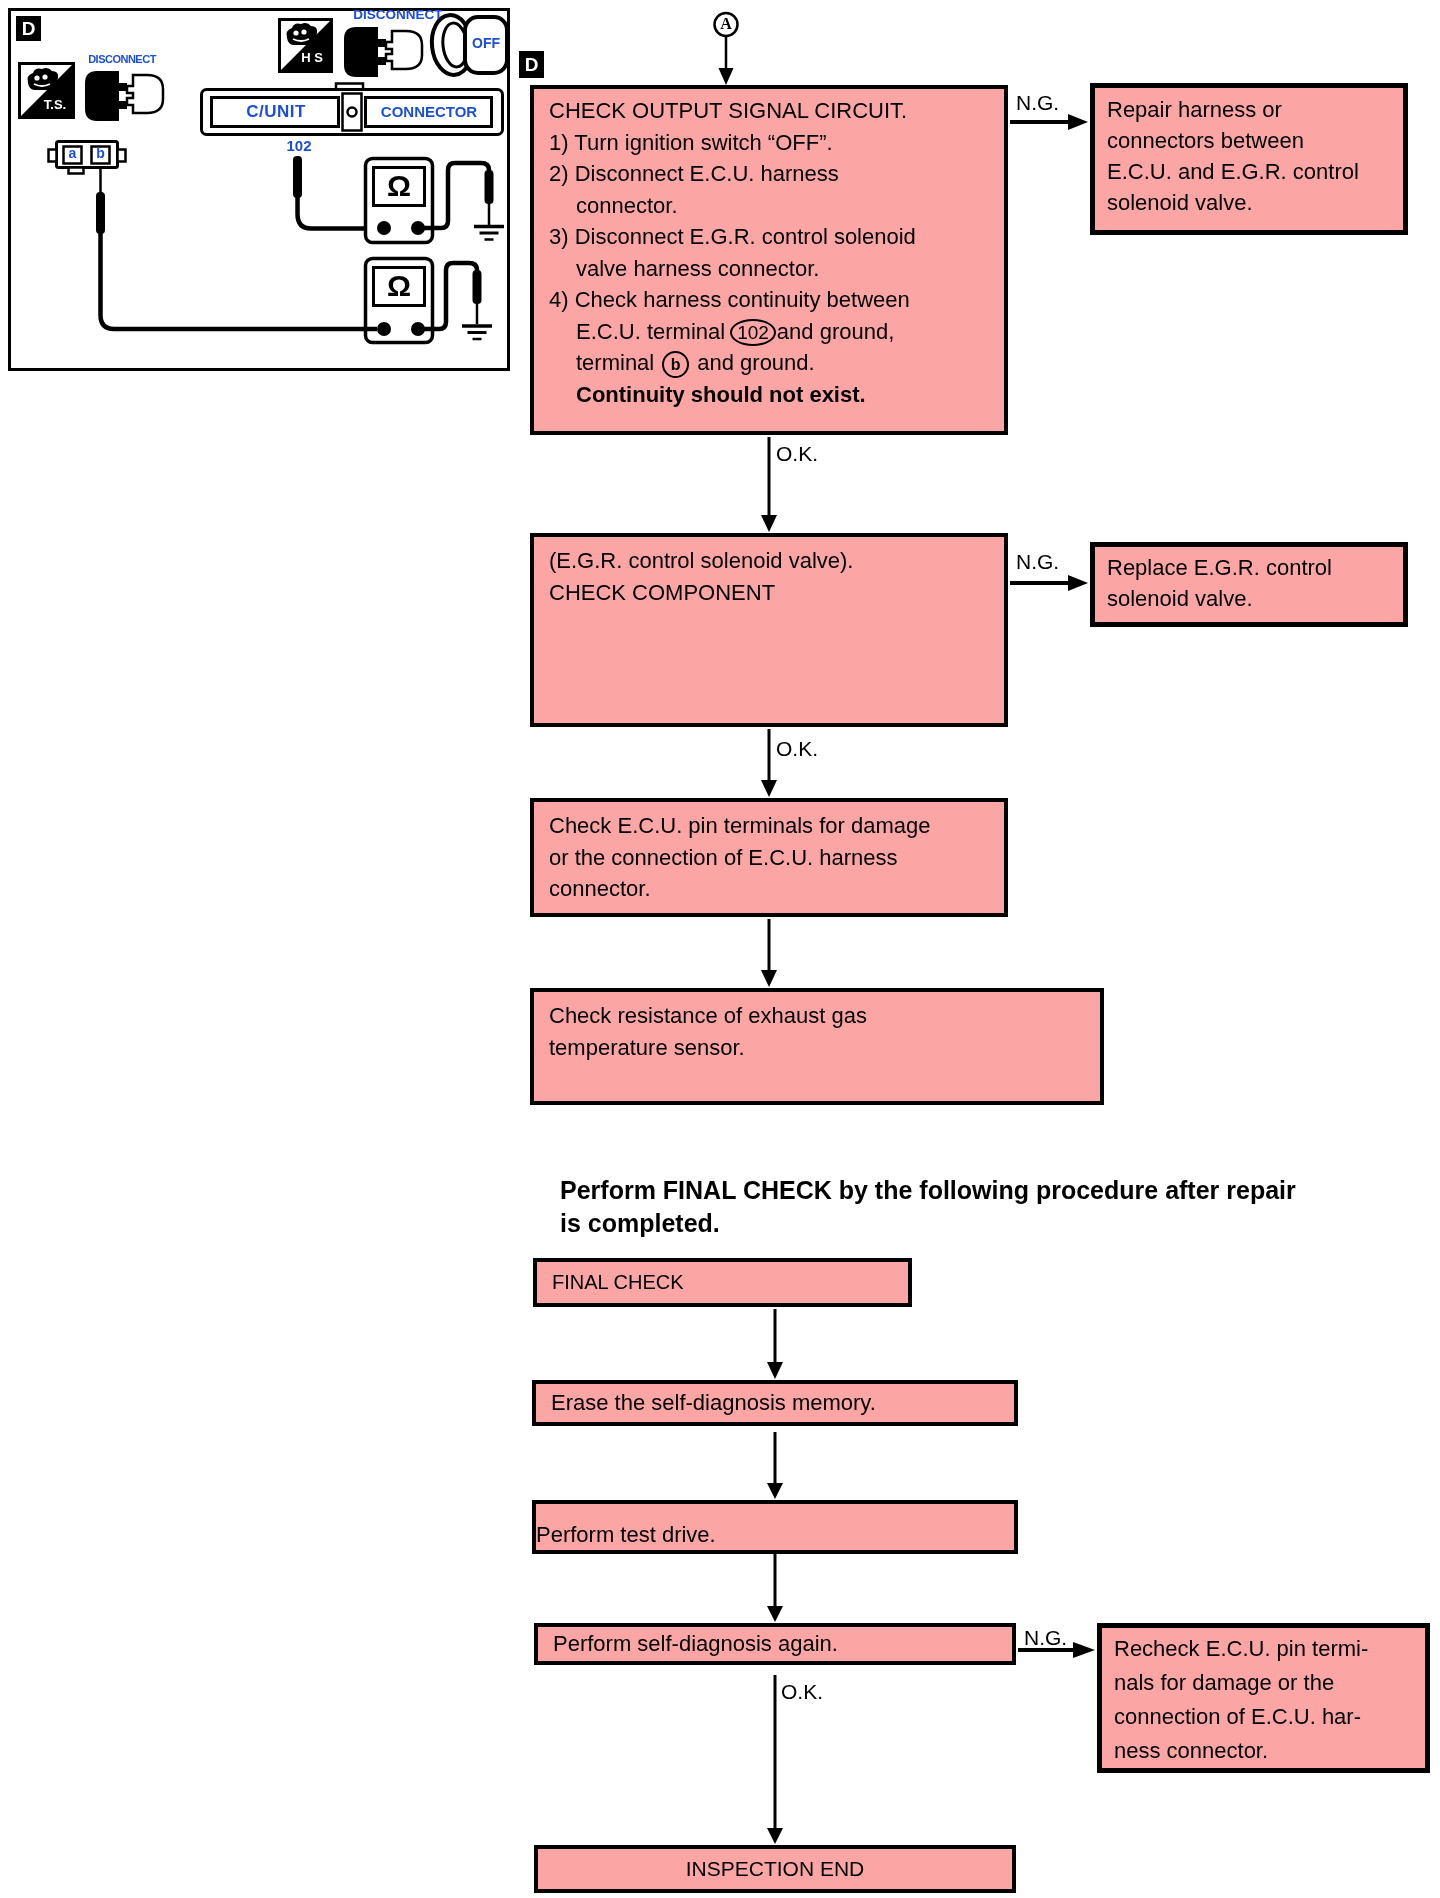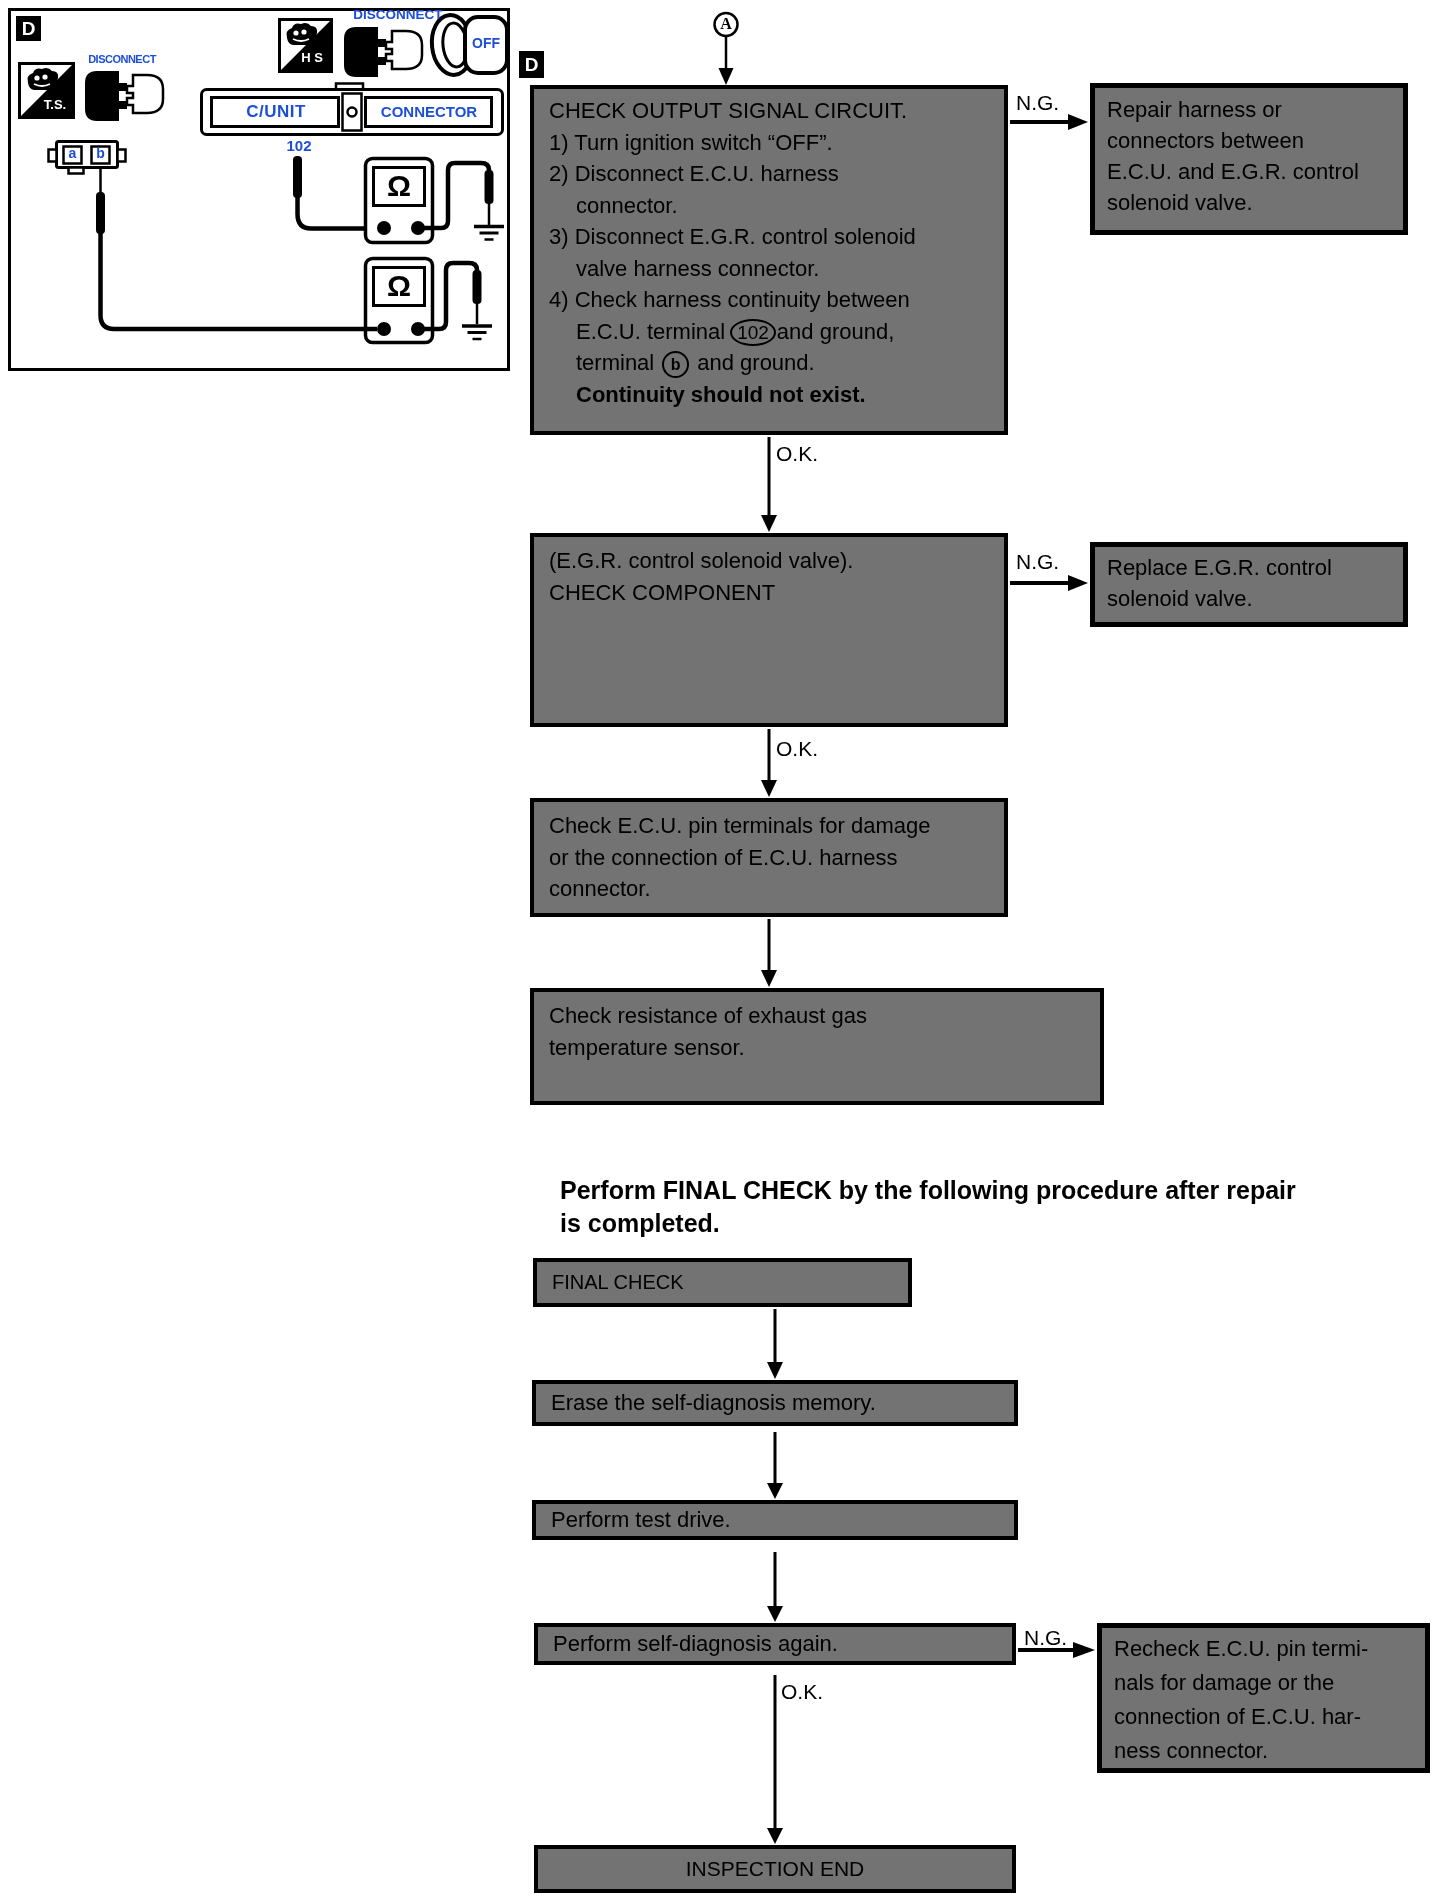--- a/index.html
+++ b/index.html
@@ -1,20 +1,20 @@
 <!DOCTYPE html>
 <html><head>
 <meta charset="utf-8">
 <style>
   html,body{margin:0;padding:0;background:#fff;}
   .page{position:relative;width:1440px;height:1898px;background:#ffffff;
         font-family:"Liberation Sans",sans-serif;color:#000;overflow:hidden;}
   svg{position:absolute;left:0;top:0;}
   .t{position:absolute;white-space:nowrap;}
-  .box{position:absolute;background:#737373;border:4px solid #000;box-sizing:border-box;
+  .box{position:absolute;background:#fca5a5;border:4px solid #000;box-sizing:border-box;
        font-size:22px;line-height:31.5px;}
   .ngbox{border-width:5px;}
   .pad{padding:6px 10px 0 15px;}
   .sub{padding-left:27px;}
   .note{font-weight:bold;padding-left:27px;}
   .flexc{display:flex;align-items:center;}
   .oval{display:inline-block;border:2.5px solid #000;border-radius:50%;
         padding:0 5px;font-size:19px;line-height:23px;vertical-align:middle;
         margin:0 1px 0 5px;}
   .circ{display:inline-block;border:2.5px solid #000;border-radius:50%;
@@ -257,21 +257,21 @@
   </div>
 
   <div class="box flexc" style="left:533px;top:1258px;width:379px;height:49px;padding-left:15px;font-size:20px;">
     <div>FINAL CHECK</div>
   </div>
 
   <div class="box flexc" style="left:532px;top:1380px;width:486px;height:46px;padding-left:15px;">
     <div>Erase the self-diagnosis memory.</div>
   </div>
 
-  <div class="box flexc" style="left:532px;top:1500px;width:486px;height:40px;padding-left:15px;">
+  <div class="box flexc" style="left:532px;top:1500px;width:486px;height:54px;align-items:flex-end;">
     <div>Perform test drive.</div>
   </div>
 
   <div class="box flexc" style="left:534px;top:1623px;width:482px;height:42px;padding-left:15px;">
     <div>Perform self-diagnosis again.</div>
   </div>
 
   <div class="lbl" style="left:1024px;top:1626px;">N.G.</div>
 
   <div class="box ngbox" style="left:1097px;top:1623px;width:333px;height:150px;padding:4px 12px;line-height:34px;">

